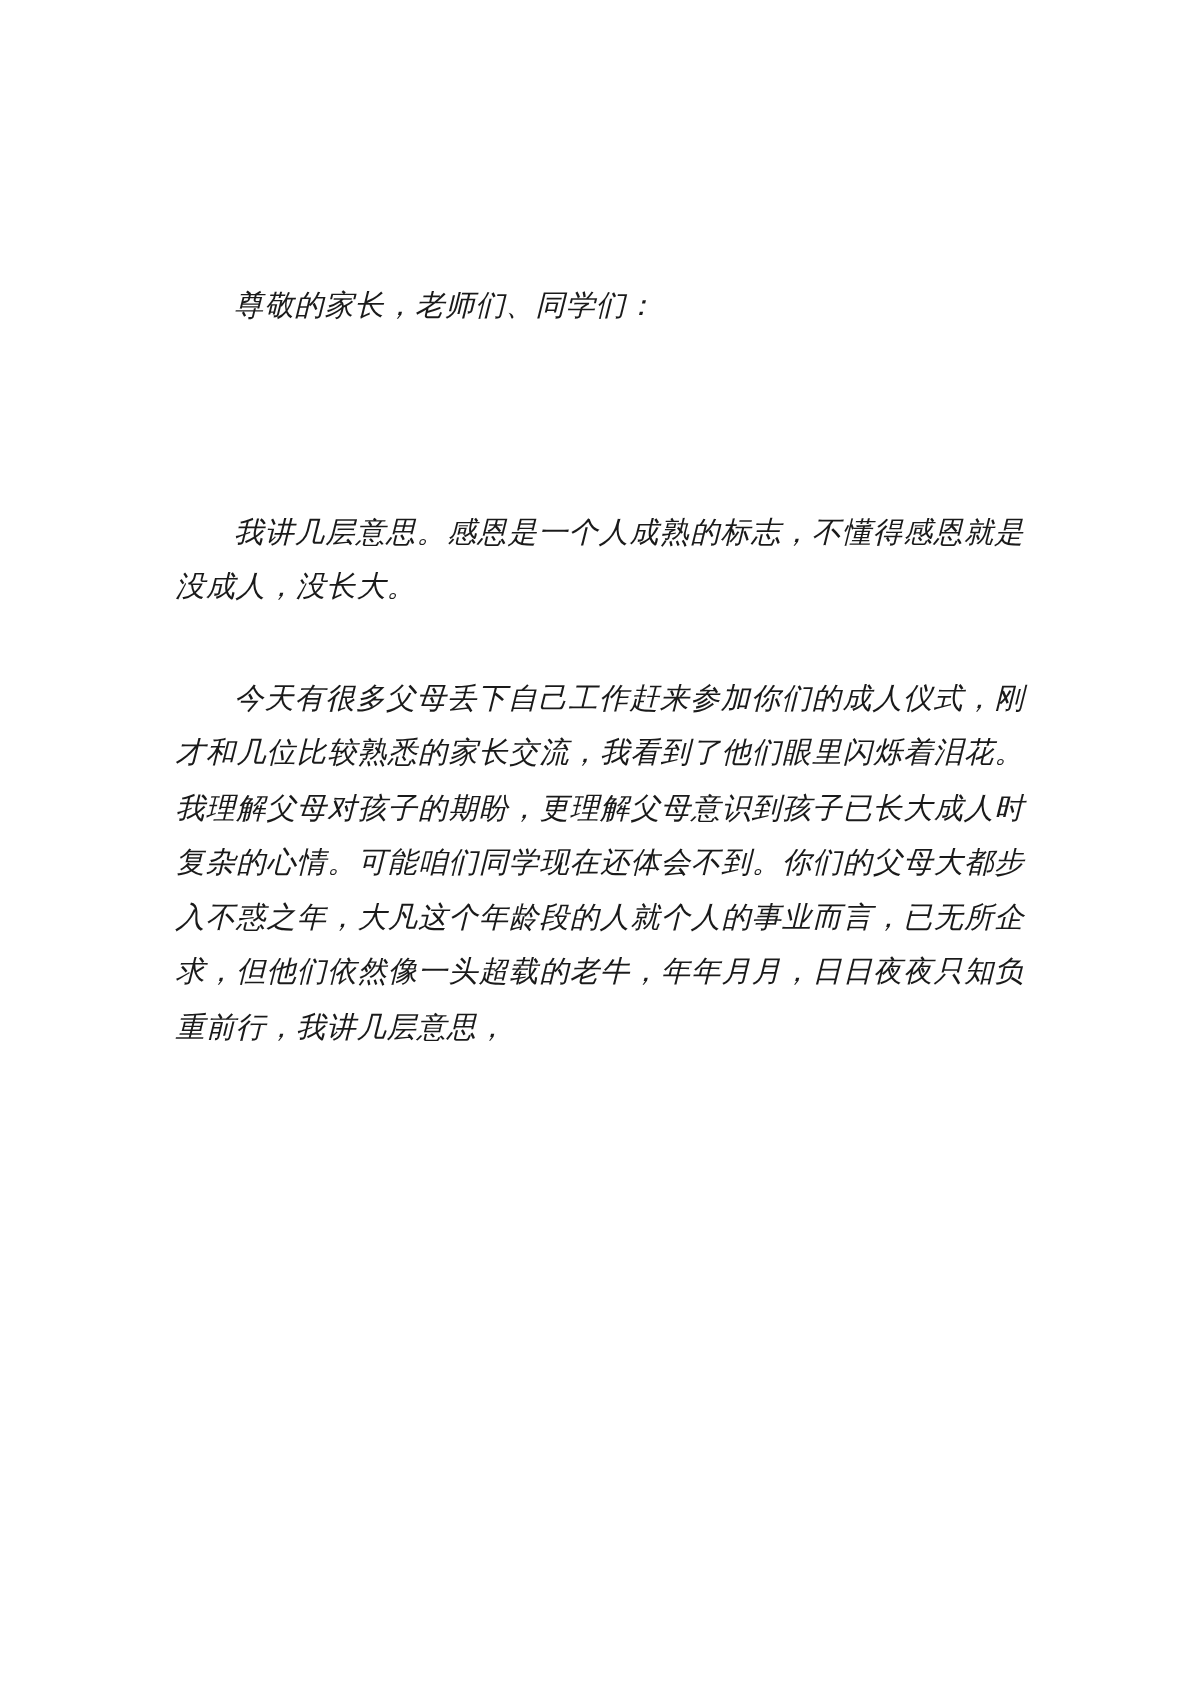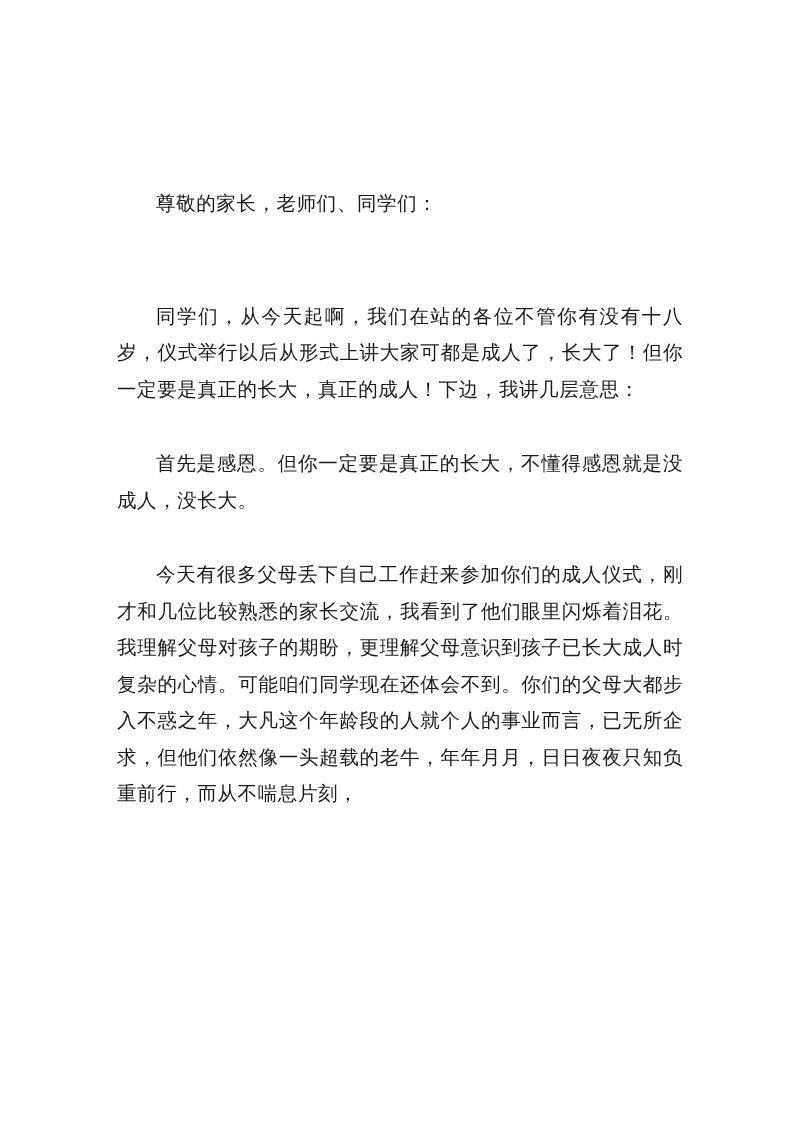--- a/index.html
+++ b/index.html
@@ -24,30 +24,30 @@
     .para {
       font-size: 19.5px;
       line-height: 36.5px;
       margin: 0;
       text-align: justify;
       text-align-last: left;
       letter-spacing: 0.6px;
     }
     .indent {
       text-indent: 2em;
+      font-style: italic;
     }
     .gap {
       height: 38px;
     }
   </style>
 </head>
 <body>
 
 <div class="page">
   <p class="para indent">尊敬的家长，老师们、同学们：</p>
   <div class="gap"></div>
   <div class="gap"></div>
-  <p class="para indent">同学们，从今天起啊，我们在站的各位不管你有没有十八岁，仪式举行以后从形式上讲大家可都是成人了，长大了！但你一定要是真正的长大，真正的成人！下边，我讲几层意思：</p>
   <div class="gap"></div>
-  <p class="para indent">首先是感恩。但你一定要是真正的长大，不懂得感恩就是没成人，没长大。</p>
+  <p class="para indent">我讲几层意思。感恩是一个人成熟的标志，不懂得感恩就是没成人，没长大。</p>
   <div class="gap"></div>
-  <p class="para indent">今天有很多父母丢下自己工作赶来参加你们的成人仪式，刚才和几位比较熟悉的家长交流，我看到了他们眼里闪烁着泪花。我理解父母对孩子的期盼，更理解父母意识到孩子已长大成人时复杂的心情。可能咱们同学现在还体会不到。你们的父母大都步入不惑之年，大凡这个年龄段的人就个人的事业而言，已无所企求，但他们依然像一头超载的老牛，年年月月，日日夜夜只知负重前行，而从不喘息片刻，</p>
+  <p class="para indent">今天有很多父母丢下自己工作赶来参加你们的成人仪式，刚才和几位比较熟悉的家长交流，我看到了他们眼里闪烁着泪花。我理解父母对孩子的期盼，更理解父母意识到孩子已长大成人时复杂的心情。可能咱们同学现在还体会不到。你们的父母大都步入不惑之年，大凡这个年龄段的人就个人的事业而言，已无所企求，但他们依然像一头超载的老牛，年年月月，日日夜夜只知负重前行，我讲几层意思，</p>
 </div>
 
 </body></html>

